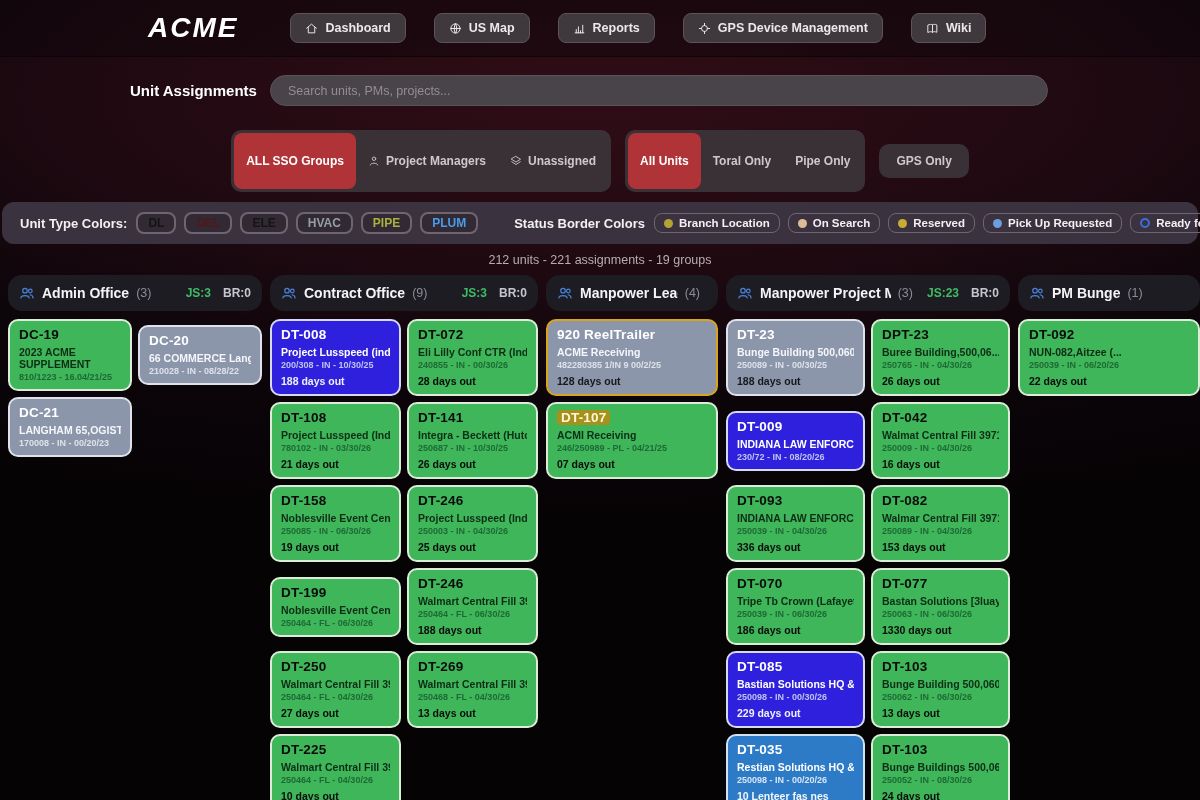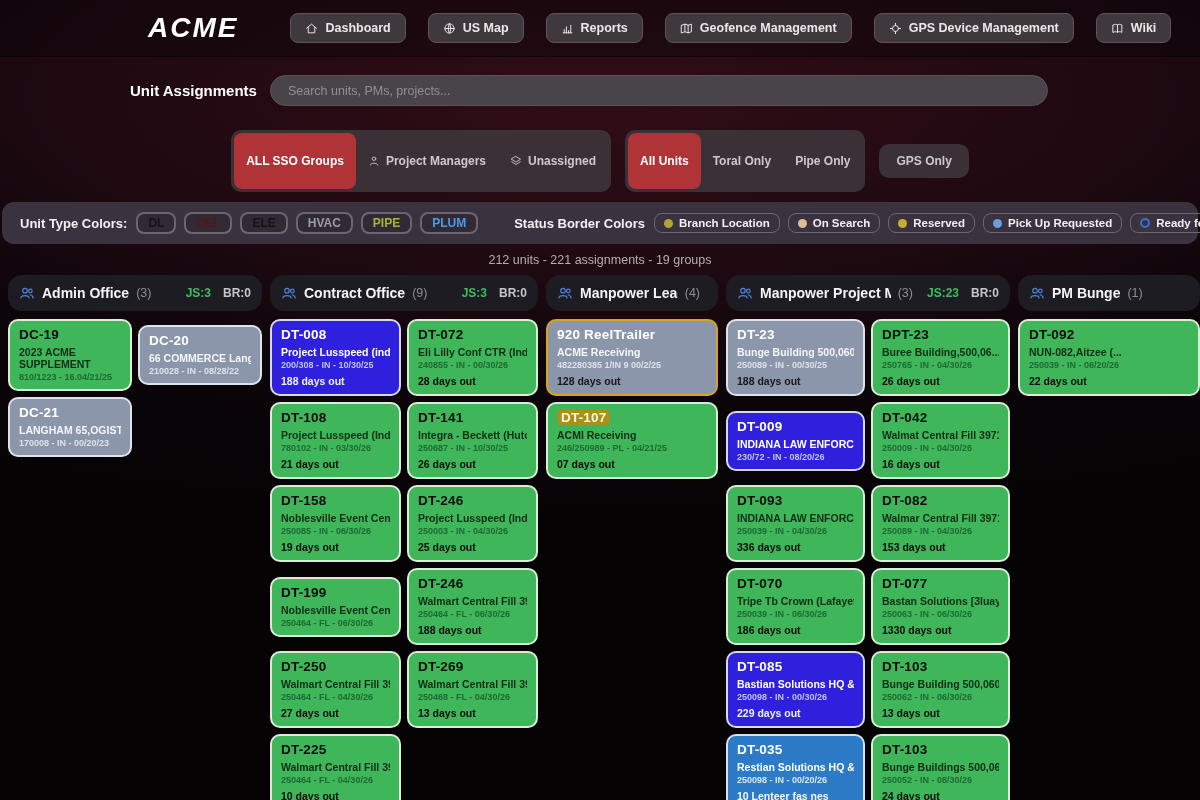--- a/index.html
+++ b/index.html
@@ -6,21 +6,21 @@
   html,body { width:1200px; height:800px; overflow:hidden; }
   body {
     font-family: "Liberation Sans", sans-serif;
     background:
       radial-gradient(1300px 430px at 600px 95px, #310d16 0%, #1e0911 42%, #0c0509 68%, #060305 100%);
     color:#fff;
   }
   
   .navbar { height:57px; display:flex; align-items:center; background:rgba(8,4,7,0.38); border-bottom:1px solid rgba(0,0,0,0.4); }
   .brand { margin-left:148px; font-size:28px; font-style:italic; font-weight:600; letter-spacing:2px; color:#fff; }
-  .nav-buttons { display:flex; gap:22px; margin-left:52px; }
+  .nav-buttons { display:flex; gap:28px; margin-left:52px; }
   .nav-btn { display:flex; align-items:center; gap:7px; background:#3f383c; border:1px solid #5e5458; border-radius:8px; padding:7px 14px; color:#ece8ea; font-size:12.5px; font-weight:600; cursor:pointer; font-family:inherit; white-space:nowrap; }
   .nav-btn svg { width:13px; height:13px; }
   
   .title-row { display:flex; align-items:center; padding:18px 0 12px 130px; }
   .page-title { font-size:15px; font-weight:bold; color:#fff; white-space:nowrap; }
   .search { margin-left:13px; width:778px; height:31px; background:#49434a; border:1px solid #5b5359; border-radius:16px; color:#cfc9ce; font-size:12.5px; padding:0 17px; outline:none; font-family:inherit; }
   .search::placeholder { color:#948d93; }
   .filter-row { display:flex; justify-content:center; align-items:center; gap:14px; margin-top:12px; }
   .segment { display:flex; align-items:center; background:#3a3136; border-radius:10px; padding:3px; }
   .seg-btn { border:none; background:transparent; color:#cfc8cb; font-size:12px; font-weight:600; padding:21px 12px; border-radius:8px; display:flex; align-items:center; gap:6px; cursor:pointer; font-family:inherit; white-space:nowrap; }
@@ -97,26 +97,20 @@
         <span>US Map</span>
       </button>
       <button class="nav-btn">
         <svg viewBox="0 0 24 24" fill="none" stroke="currentColor" stroke-width="1.8" stroke-linecap="round" stroke-linejoin="round">
           <path d="M4 20h16M6 20v-6m4 6V9m4 11v-4m4 4V6"></path>
         </svg>
         <span>Reports</span>
       </button>
       <button class="nav-btn">
         <svg viewBox="0 0 24 24" fill="none" stroke="currentColor" stroke-width="1.8" stroke-linecap="round" stroke-linejoin="round">
-          <path d="M3 6l6-2 6 2 6-2v14l-6 2-6-2-6 2zM9 4v14M15 6v14"></path>
-        </svg>
-        <span>Geofence Management</span>
-      </button>
-      <button class="nav-btn">
-        <svg viewBox="0 0 24 24" fill="none" stroke="currentColor" stroke-width="1.8" stroke-linecap="round" stroke-linejoin="round">
           <circle cx="12" cy="12" r="5.5"></circle>
           <path d="M12 2.5v4M12 17.5v4M2.5 12h4M17.5 12h4"></path>
         </svg>
         <span>GPS Device Management</span>
       </button>
       <button class="nav-btn">
         <svg viewBox="0 0 24 24" fill="none" stroke="currentColor" stroke-width="1.8" stroke-linecap="round" stroke-linejoin="round">
           <path d="M4 5.5C7 4 10 4 12 5.5 14 4 17 4 20 5.5V19c-3-1.5-6-1.5-8 0-2-1.5-5-1.5-8 0zM12 5.5V19"></path>
         </svg>
         <span>Wiki</span>

